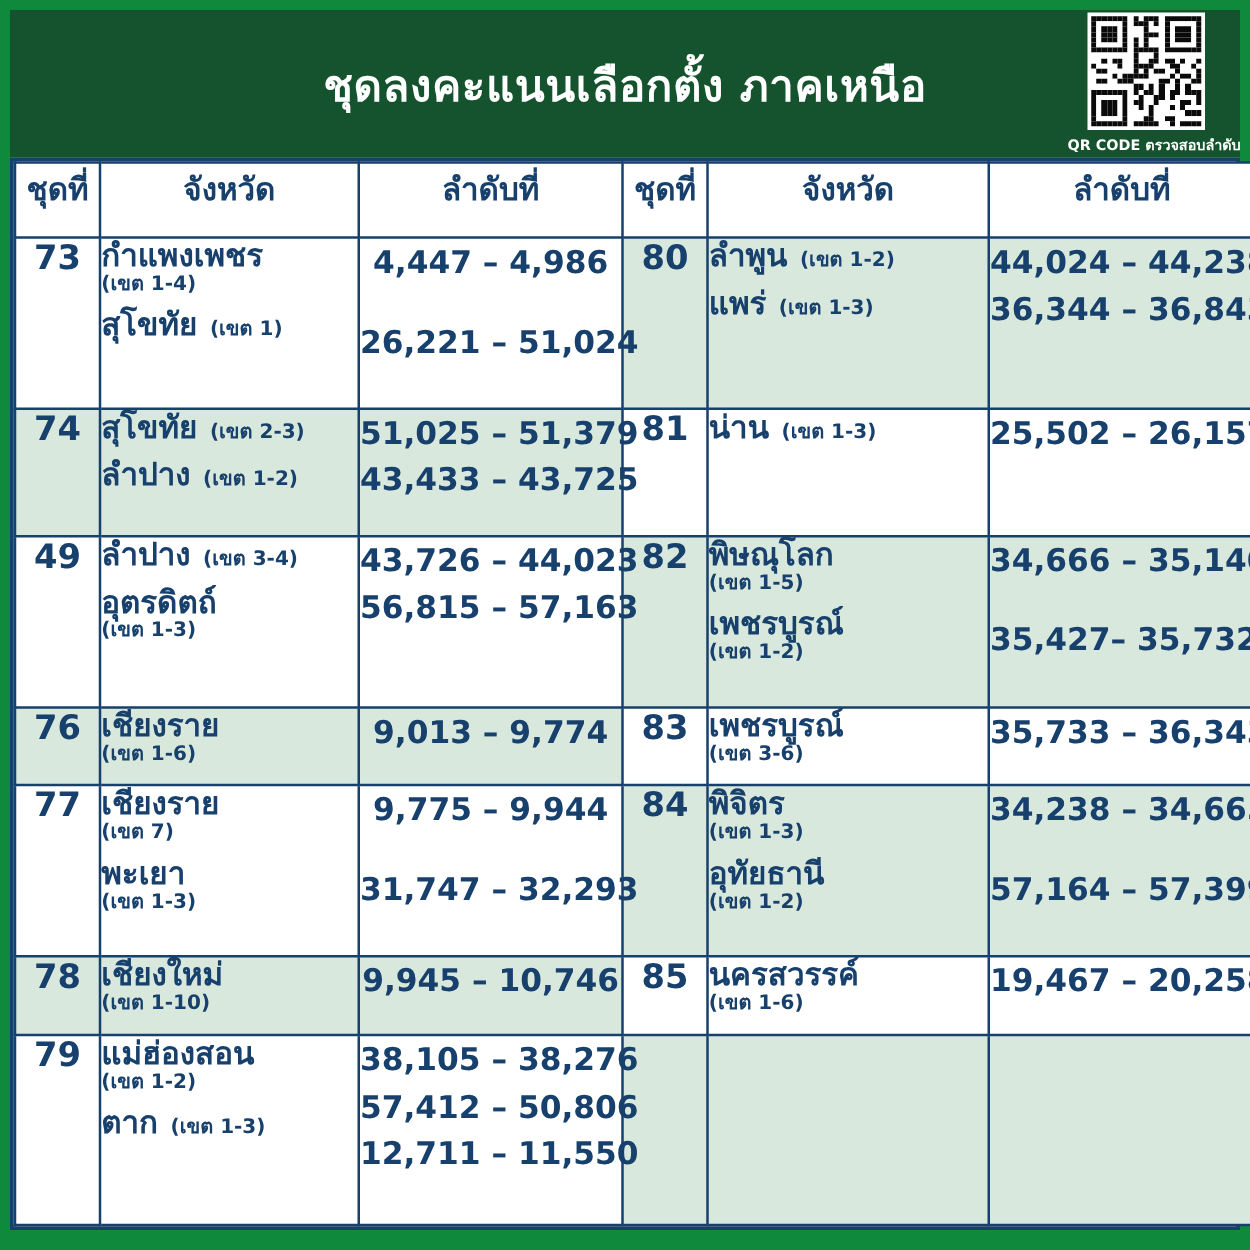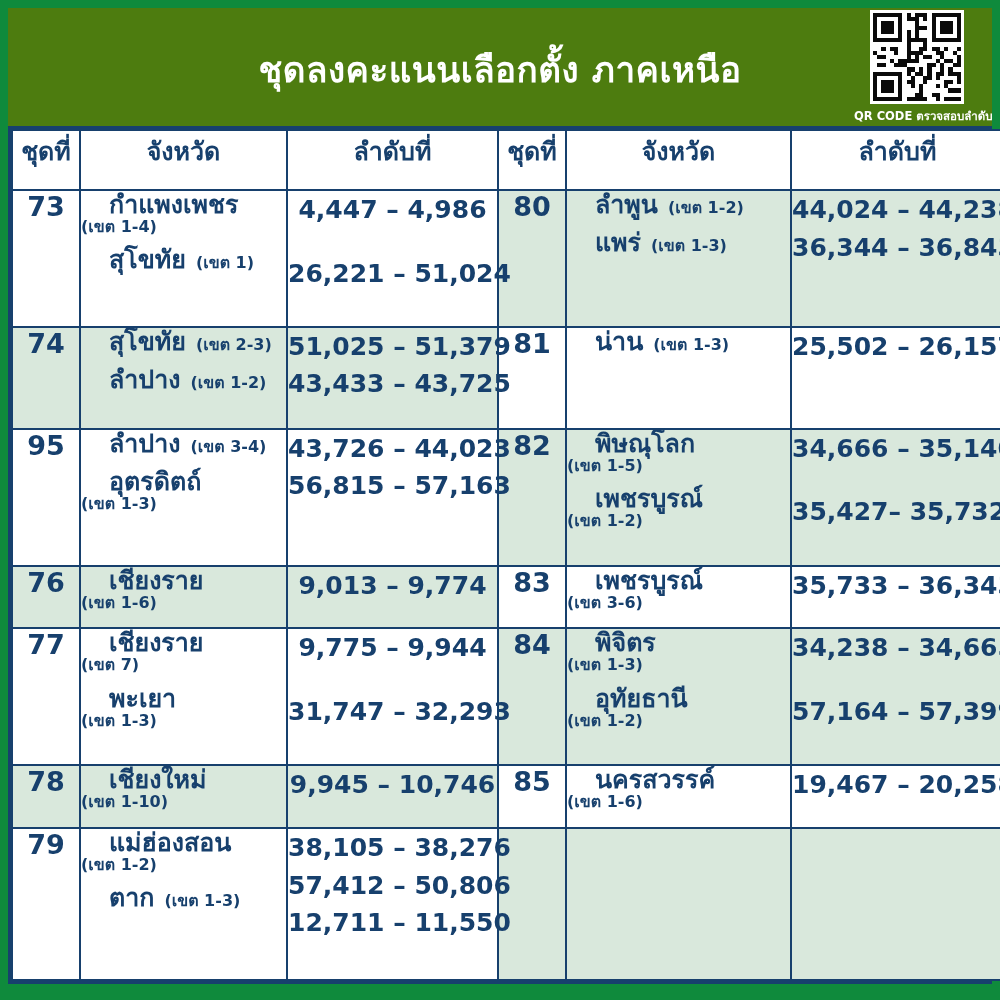--- a/index.html
+++ b/index.html
@@ -18,21 +18,21 @@
     height: 1000px;
     background: #0f8a3c;
     box-sizing: border-box;
     padding: 8px 8px 8px 8px;
     position: relative;
   }
   
   .header {
     position: relative;
     height: 118px;
-    background: #4d7c0f;
+    background: #14532d;
     color: #ffffff;
     display: flex;
     align-items: center;
     justify-content: center;
     flex-direction: column;
   }
   .header .title-main {
     font-size: 35px;
     font-weight: bold;
     letter-spacing: 0.5px;
@@ -136,21 +136,20 @@
   .plain { background: #ffffff; }
 
   .pline {
     display: block;
     line-height: 1.12;
     white-space: nowrap;
   }
   .pname {
     font-size: 25px;
     font-weight: bold;
-    margin-left: 28px;
   }
   .zone {
     font-size: 16px;
     font-weight: bold;
   }
   .zone-inline {
     margin-left: 10px;
   }
   .zone-below {
     display: block;
@@ -683,21 +682,21 @@
             </td>
             <td class="set-cell plain">81</td>
             <td class="prov-cell plain">
               <span class="pline"><span class="pname">น่าน</span><span class="zone zone-inline">(เขต 1-3)</span></span>
             </td>
             <td class="rank-cell plain">
               <span class="rline">25,502 – 26,157</span>
             </td>
           </tr>
           <tr>
-            <td class="set-cell plain">95</td>
+            <td class="set-cell plain">49</td>
             <td class="prov-cell plain">
               <span class="pline"><span class="pname">ลำปาง</span><span class="zone zone-inline">(เขต 3-4)</span></span>
               <span class="pspacer"></span>
               <span class="pline"><span class="pname">อุตรดิตถ์</span></span>
               <span class="zone zone-below">(เขต 1-3)</span>
             </td>
             <td class="rank-cell plain">
               <span class="rline">43,726 – 44,023</span>
               <span class="rline">56,815 – 57,163</span>
             </td>

